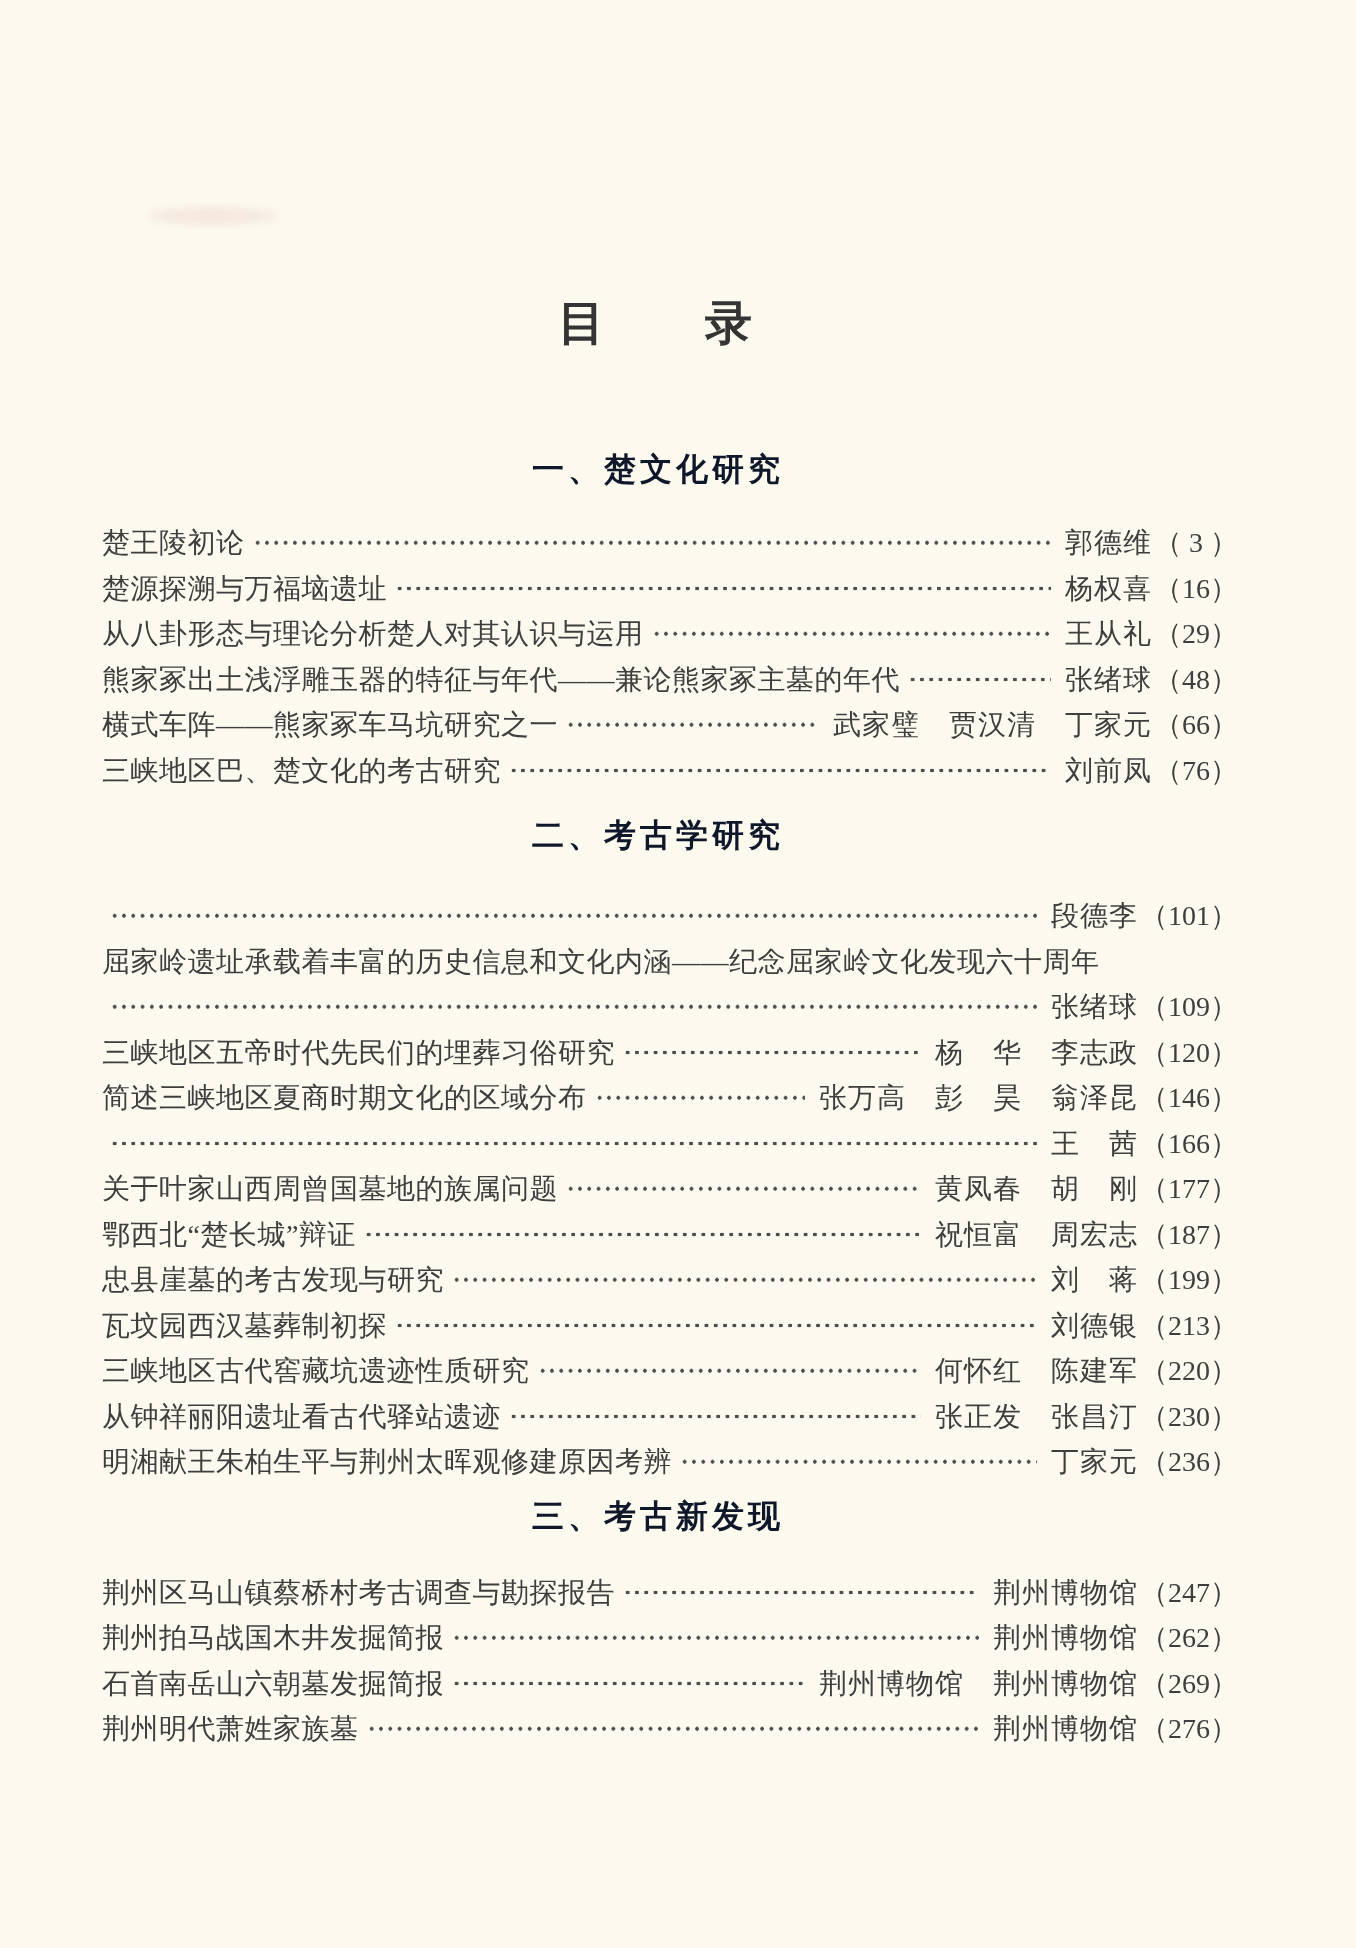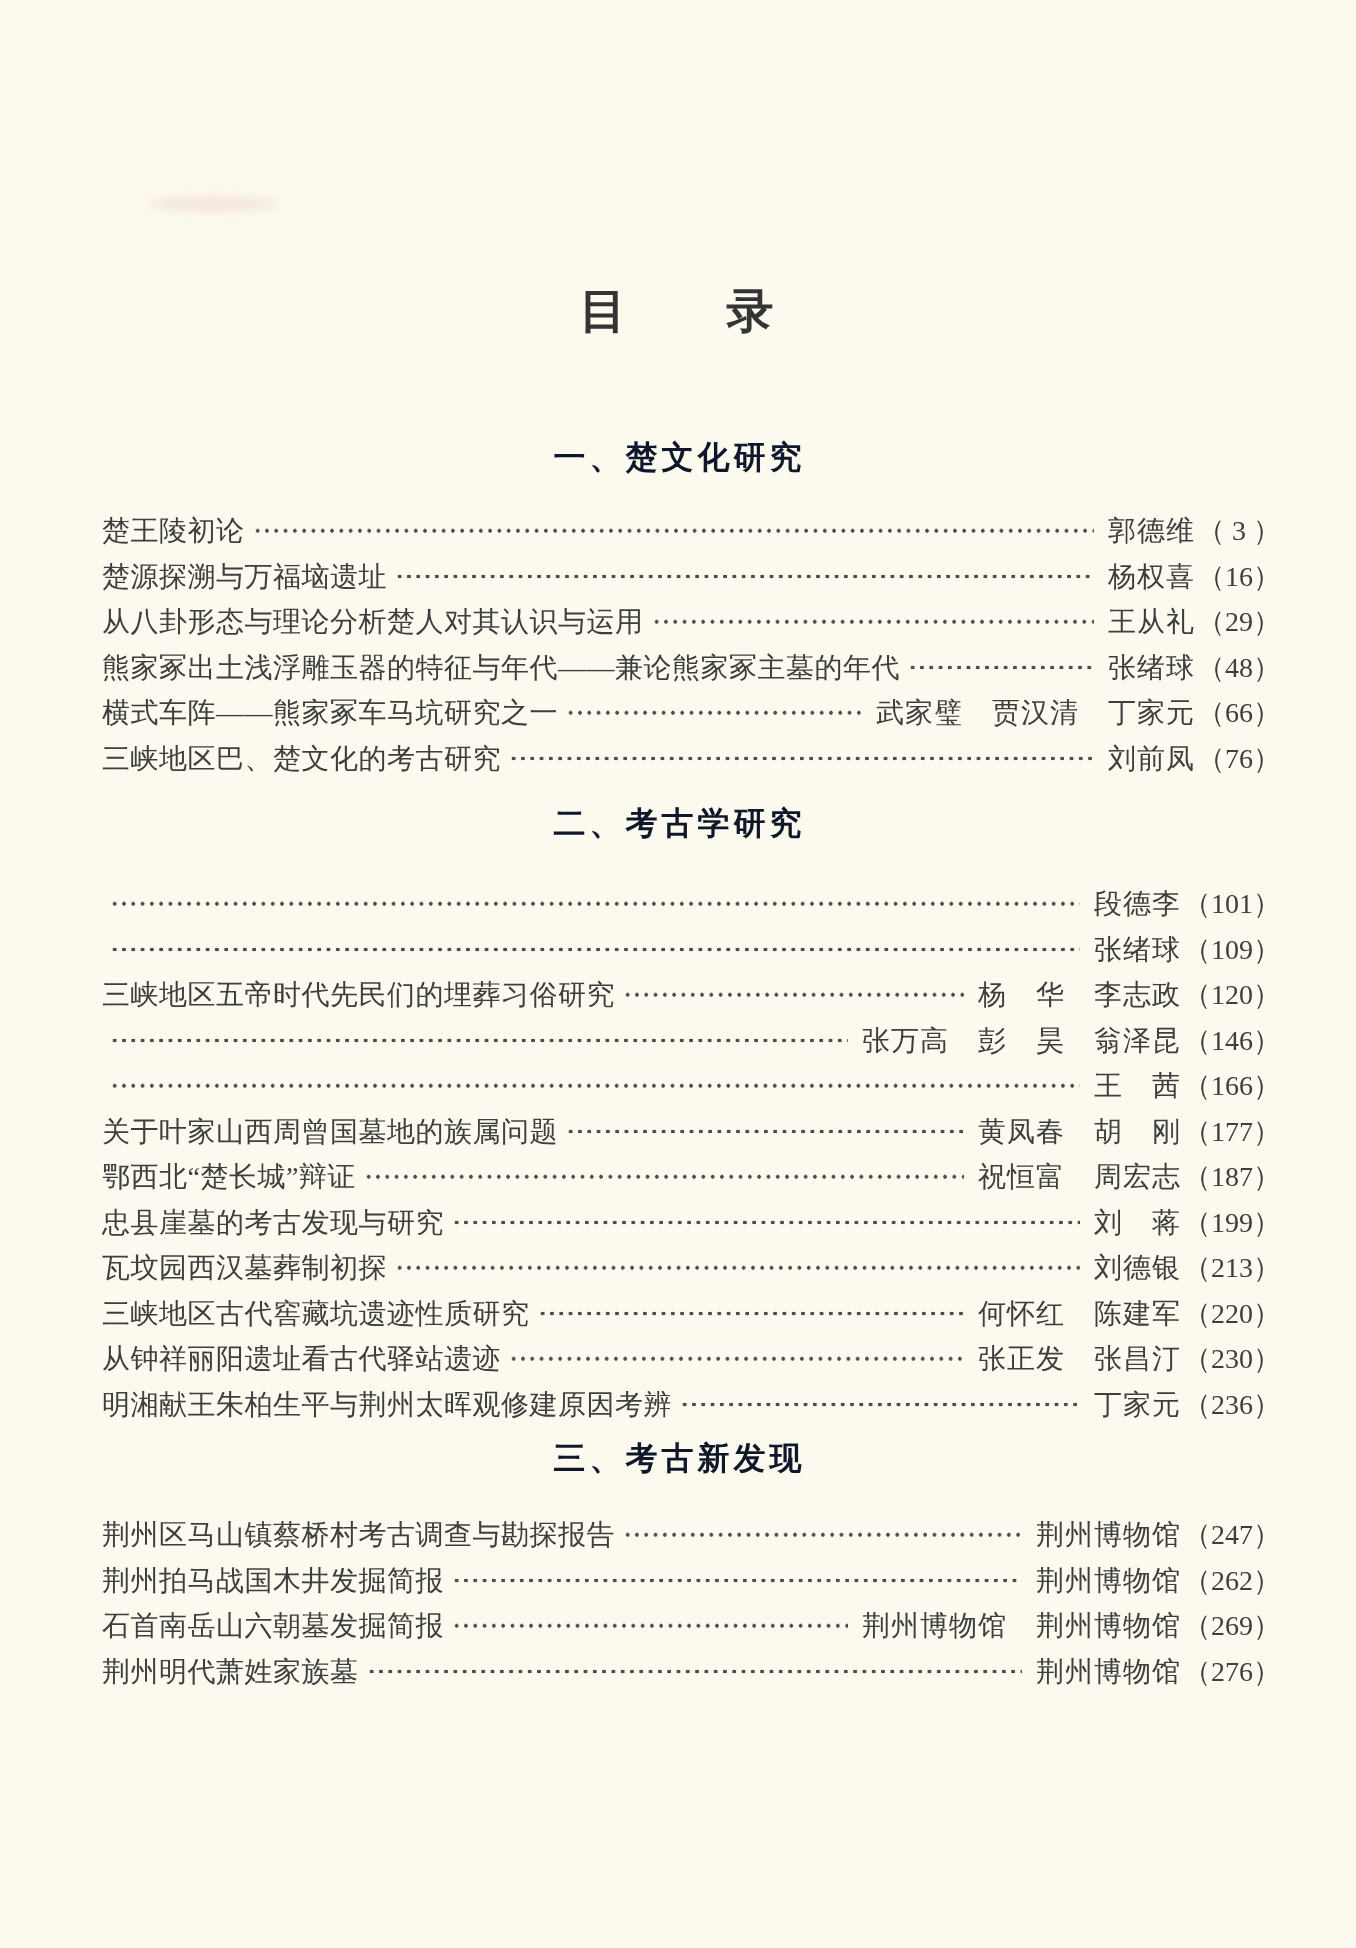--- a/index.html
+++ b/index.html
@@ -12,22 +12,23 @@
     background: #fcf9ee;
     font-family: "Liberation Serif", "DejaVu Serif", serif;
     color: #3e3e3e;
     overflow: hidden;
     position: relative;
   }
   .page {
     box-sizing: border-box;
     width: 1356px;
     height: 1516px;
-    padding: 288px 75px 0 102px;
+    padding: 288px 118px 0 102px;
     position: relative;
+    margin-top: 12px;
   }
   .smudge {
     position: absolute;
     left: 148px;
     top: 196px;
     width: 130px;
     height: 16px;
     background: rgba(228, 188, 178, 0.28);
     border-radius: 50%;
     filter: blur(4px);
@@ -139,31 +140,35 @@
 
   <div class="section-heading h2">二、考古学研究</div>
 
   <div class="entries entries-2">
     <div class="row">
       <span class="leader"></span>
       <span class="a">段德李</span>
       <span class="p">（101）</span>
     </div>
     <div class="row">
+      <span class="t">屈家岭遗址承载着丰富的历史信息和文化内涵——纪念屈家岭文化发现六十周年</span>
+    </div>
+    <div class="row">
       <span class="leader"></span>
       <span class="a">张绪球</span>
       <span class="p">（109）</span>
     </div>
     <div class="row">
       <span class="t">三峡地区五帝时代先民们的埋葬习俗研究</span>
       <span class="leader"></span>
       <span class="a">杨　华　李志政</span>
       <span class="p">（120）</span>
     </div>
     <div class="row">
+      <span class="t">简述三峡地区夏商时期文化的区域分布</span>
       <span class="leader"></span>
       <span class="a">张万高　彭　昊　翁泽昆</span>
       <span class="p">（146）</span>
     </div>
     <div class="row">
       <span class="leader"></span>
       <span class="a">王　茜</span>
       <span class="p">（166）</span>
     </div>
     <div class="row">

